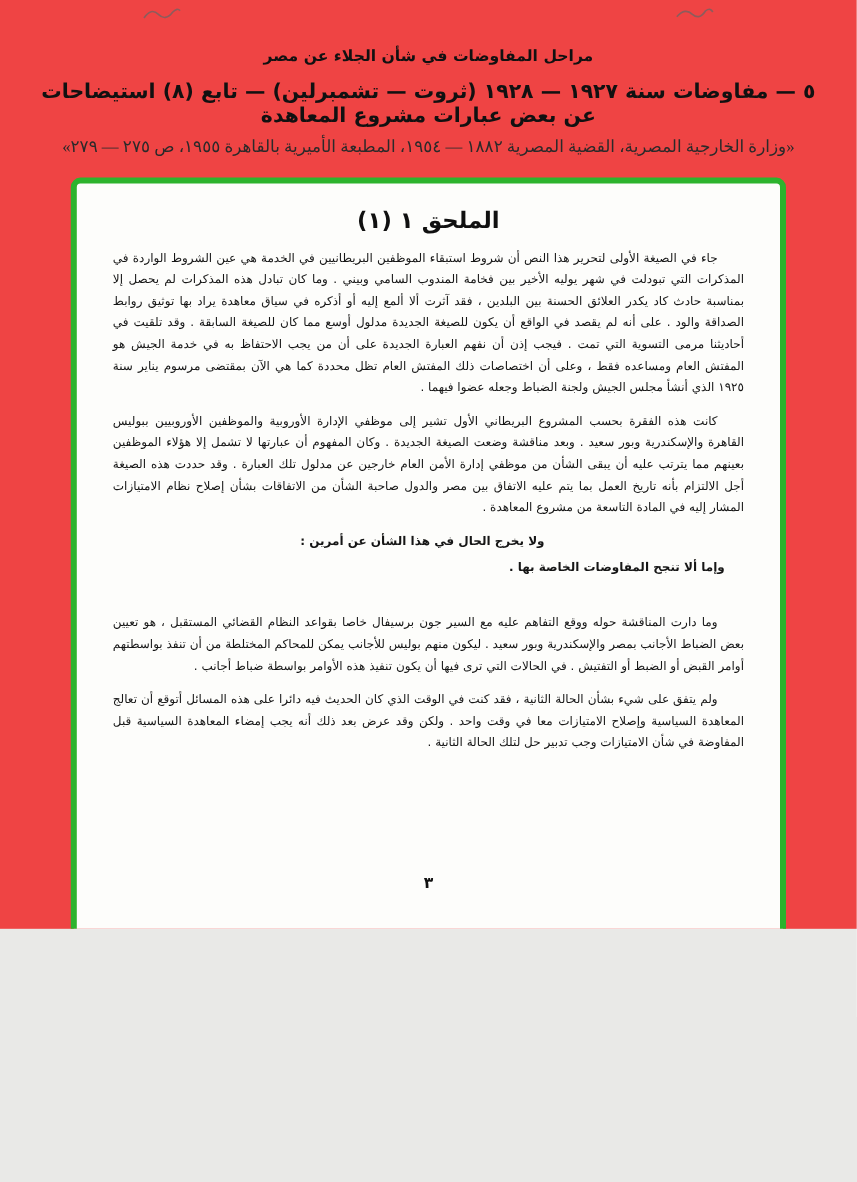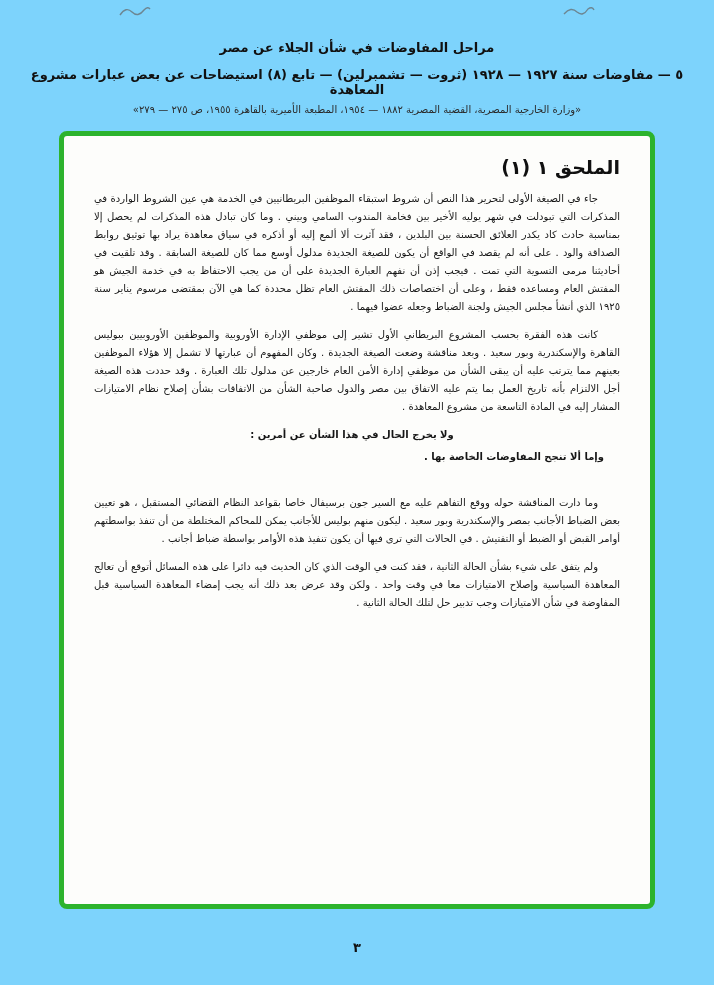--- a/index.html
+++ b/index.html
@@ -3,58 +3,58 @@
 <meta charset="utf-8">
 <style>
   html,body{margin:0;padding:0;}
   body{
     width:714px;height:985px;
     background:#e9e9e7;
     font-family:"DejaVu Sans", sans-serif;
   }
   .page{
     position:relative;
-    width:714px;height:985px;
-    background:#7dd3fc;
+    width:714px;height:774px;
+    background:#ef4444;
     direction:rtl;
     overflow:hidden;
     box-sizing:border-box;
   }
   .scan-mark{
     position:absolute;top:4px;color:#555;opacity:.7;
   }
   .scan-mark-left{left:118px;}
   .scan-mark-right{right:118px;}
   .doc-header{
     padding-top:40px;
     text-align:center;
     color:#111;
   }
   .header-title{
     font-size:13px;font-weight:bold;letter-spacing:1px;margin-bottom:12px;
   }
   .header-subtitle{
-    font-size:13px;font-weight:bold;margin-bottom:7px;padding:0 30px;
+    font-size:17px;font-weight:bold;margin-bottom:7px;padding:0 30px;
   }
   .header-source{
-    font-size:10px;color:#2a2a2a;letter-spacing:.3px;
+    font-size:14px;color:#2a2a2a;letter-spacing:.3px;font-family:Liberation Serif, serif;
   }
   .green-frame{
     box-sizing:border-box;
     width:596px;
     margin:16px auto 0;
     min-height:778px;
     border:5px solid #2db32d;
     border-radius:8px;
     padding:16px 30px 20px;
     background:#fdfdfb;
     color:#161616;
   }
   .appendix-title{
-    font-size:19px;font-weight:bold;text-align:right;
+    font-size:19px;font-weight:bold;text-align:center;
     margin:4px 0 12px;color:#101010;
   }
   .appendix-title.second{margin-top:18px;}
   .para{
     font-size:10px;
     line-height:1.8;
     text-align:justify;
     margin:0 0 10px;
     text-indent:22px;
   }

